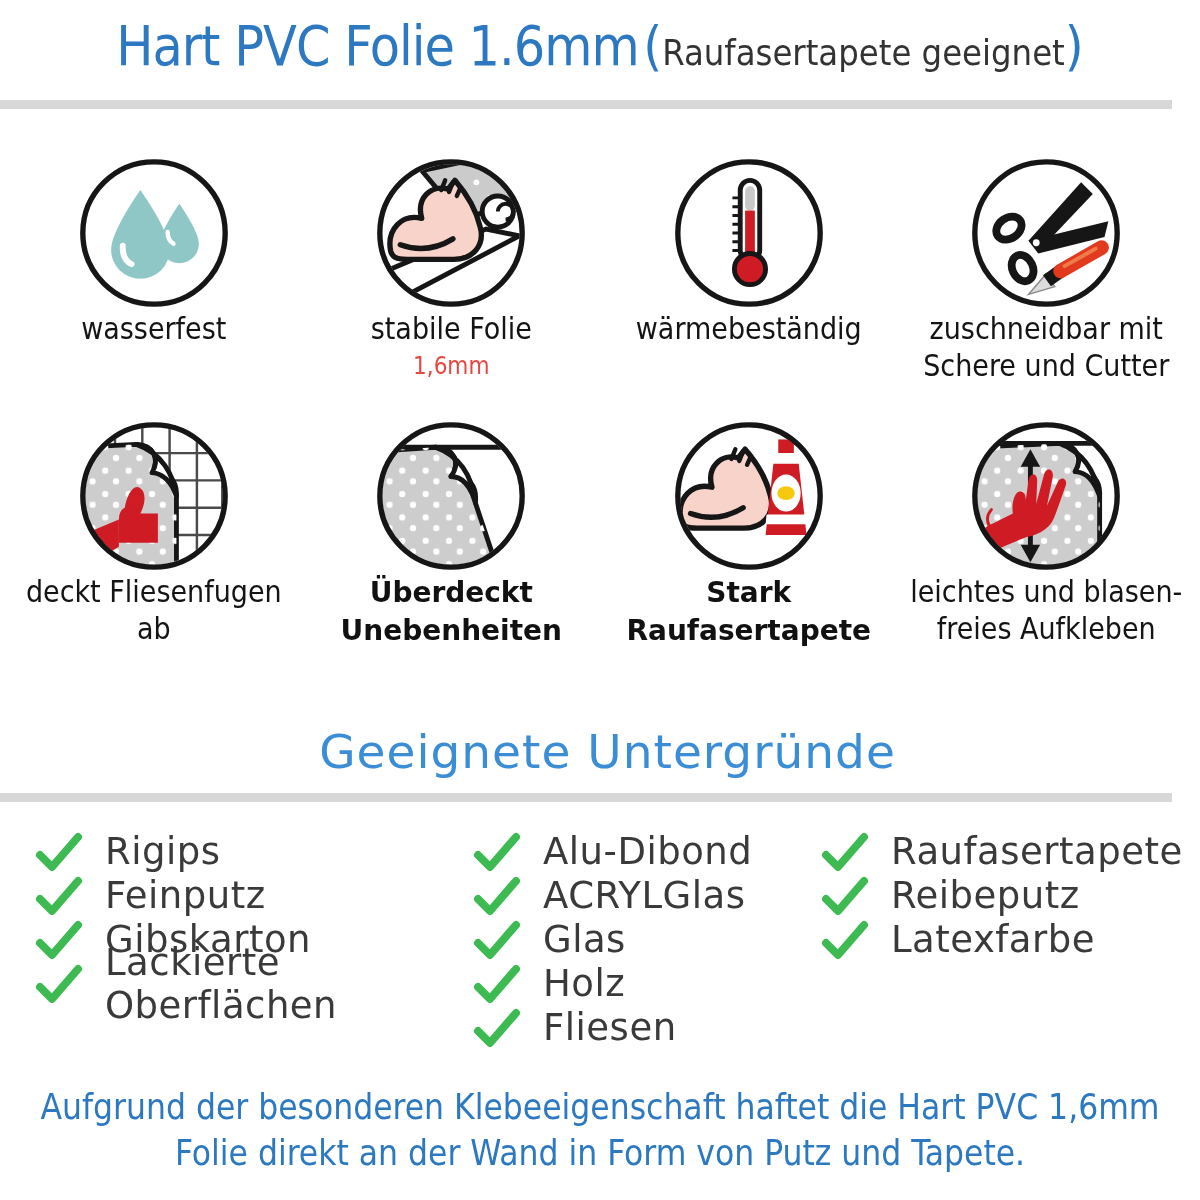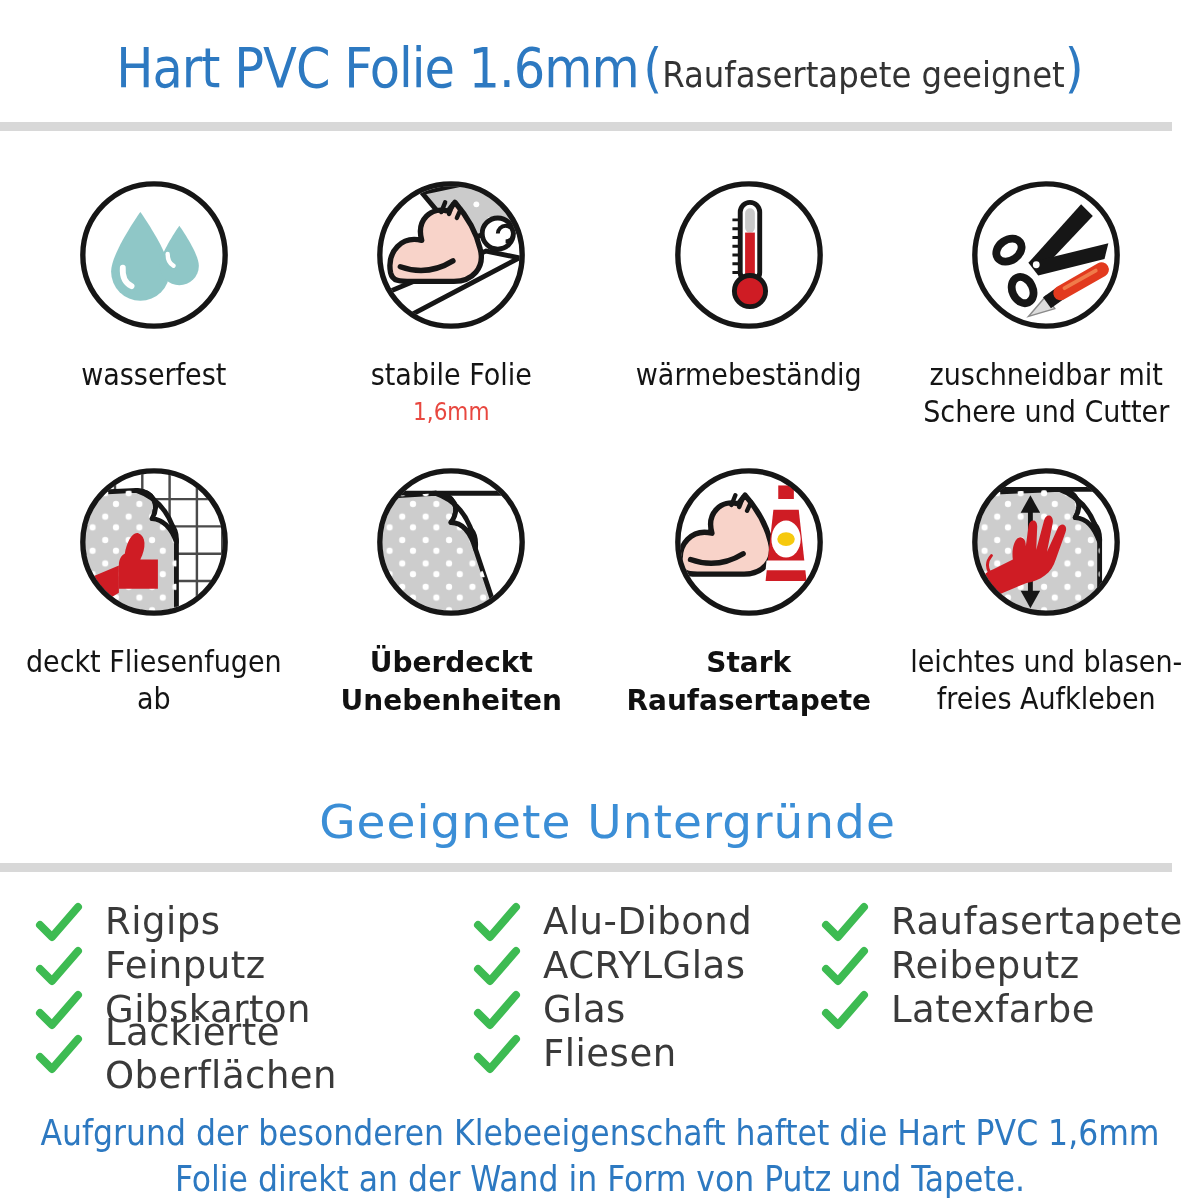--- a/index.html
+++ b/index.html
@@ -3,35 +3,35 @@
 <meta charset="utf-8">
 <style>
   * { margin:0; padding:0; box-sizing:border-box; }
   html,body { width:1200px; height:1200px; background:#ffffff; overflow:hidden; }
   body { font-family:"Liberation Sans", sans-serif; color:#1a1a1a; }
 
   .cond { font-family:"DejaVu Sans", sans-serif; font-stretch:condensed; }
   .geo  { font-family:"DejaVu Sans", sans-serif; }
 
   
-  .title-row { text-align:center; padding-top:36px; white-space:nowrap; }
+  .title-row { text-align:center; padding-top:14px; white-space:nowrap; }
   .title-main { font-size:55px; color:#2d79c1; letter-spacing:-1px; }
   .title-paren { font-size:54px; color:#2d79c1; font-weight:400; }
   .title-note { font-size:36px; color:#333333; letter-spacing:0; }
 
   .divider { width:1172px; height:9px; background:#d8d8d8; }
   .divider.one { margin-top:22px; }
   .divider.two { margin-top:14px; }
 
   
   .features { width:1190px; margin:46px auto 0 auto; display:grid;
               grid-template-columns:repeat(4,1fr); row-gap:34px; }
   .feature { display:flex; flex-direction:column; align-items:center; text-align:center; }
   .feature svg { width:156px; height:156px; display:block; }
-  .feat-label { margin-top:24px; font-size:30px; line-height:1.22; color:#141414;
+  .feat-label { margin-top:0; font-size:30px; line-height:1.22; color:#141414;
                 white-space:pre-line; }
   .feat-sub { font-size:24px; color:#e8473f; margin-top:4px; }
   .feat-label.bold-label { font-family:"DejaVu Sans", sans-serif; font-stretch:normal;
                            font-weight:700; font-size:28px; line-height:1.35; color:#111; }
 
   
   .sub-heading { text-align:center; margin-top:74px; font-size:47px;
                  color:#3b8ed6; letter-spacing:1px;padding-left:15px; }
   .checklist { display:flex; width:1190px; margin:28px auto 0 auto; align-items:flex-start; }
   .check-col { display:flex; flex-direction:column; }
@@ -272,20 +272,26 @@
     <div class="check-item">
       <svg viewBox="0 0 48 40">
           <path d="M5,23 L17,35 L43,5" fill="none" stroke="#3dbb52" stroke-width="8" stroke-linecap="round" stroke-linejoin="round"></path>
         </svg>
       <span class="check-text">Glas</span>
       </div>
     <div class="check-item">
       <svg viewBox="0 0 48 40">
           <path d="M5,23 L17,35 L43,5" fill="none" stroke="#3dbb52" stroke-width="8" stroke-linecap="round" stroke-linejoin="round"></path>
         </svg>
+      <span class="check-text">Holz</span>
+      </div>
+    <div class="check-item">
+      <svg viewBox="0 0 48 40">
+          <path d="M5,23 L17,35 L43,5" fill="none" stroke="#3dbb52" stroke-width="8" stroke-linecap="round" stroke-linejoin="round"></path>
+        </svg>
       <span class="check-text">Fliesen</span>
       </div>
   </div>
 
   <div class="check-col c3">
     <div class="check-item">
       <svg viewBox="0 0 48 40">
           <path d="M5,23 L17,35 L43,5" fill="none" stroke="#3dbb52" stroke-width="8" stroke-linecap="round" stroke-linejoin="round"></path>
         </svg>
       <span class="check-text">Raufasertapete</span>

